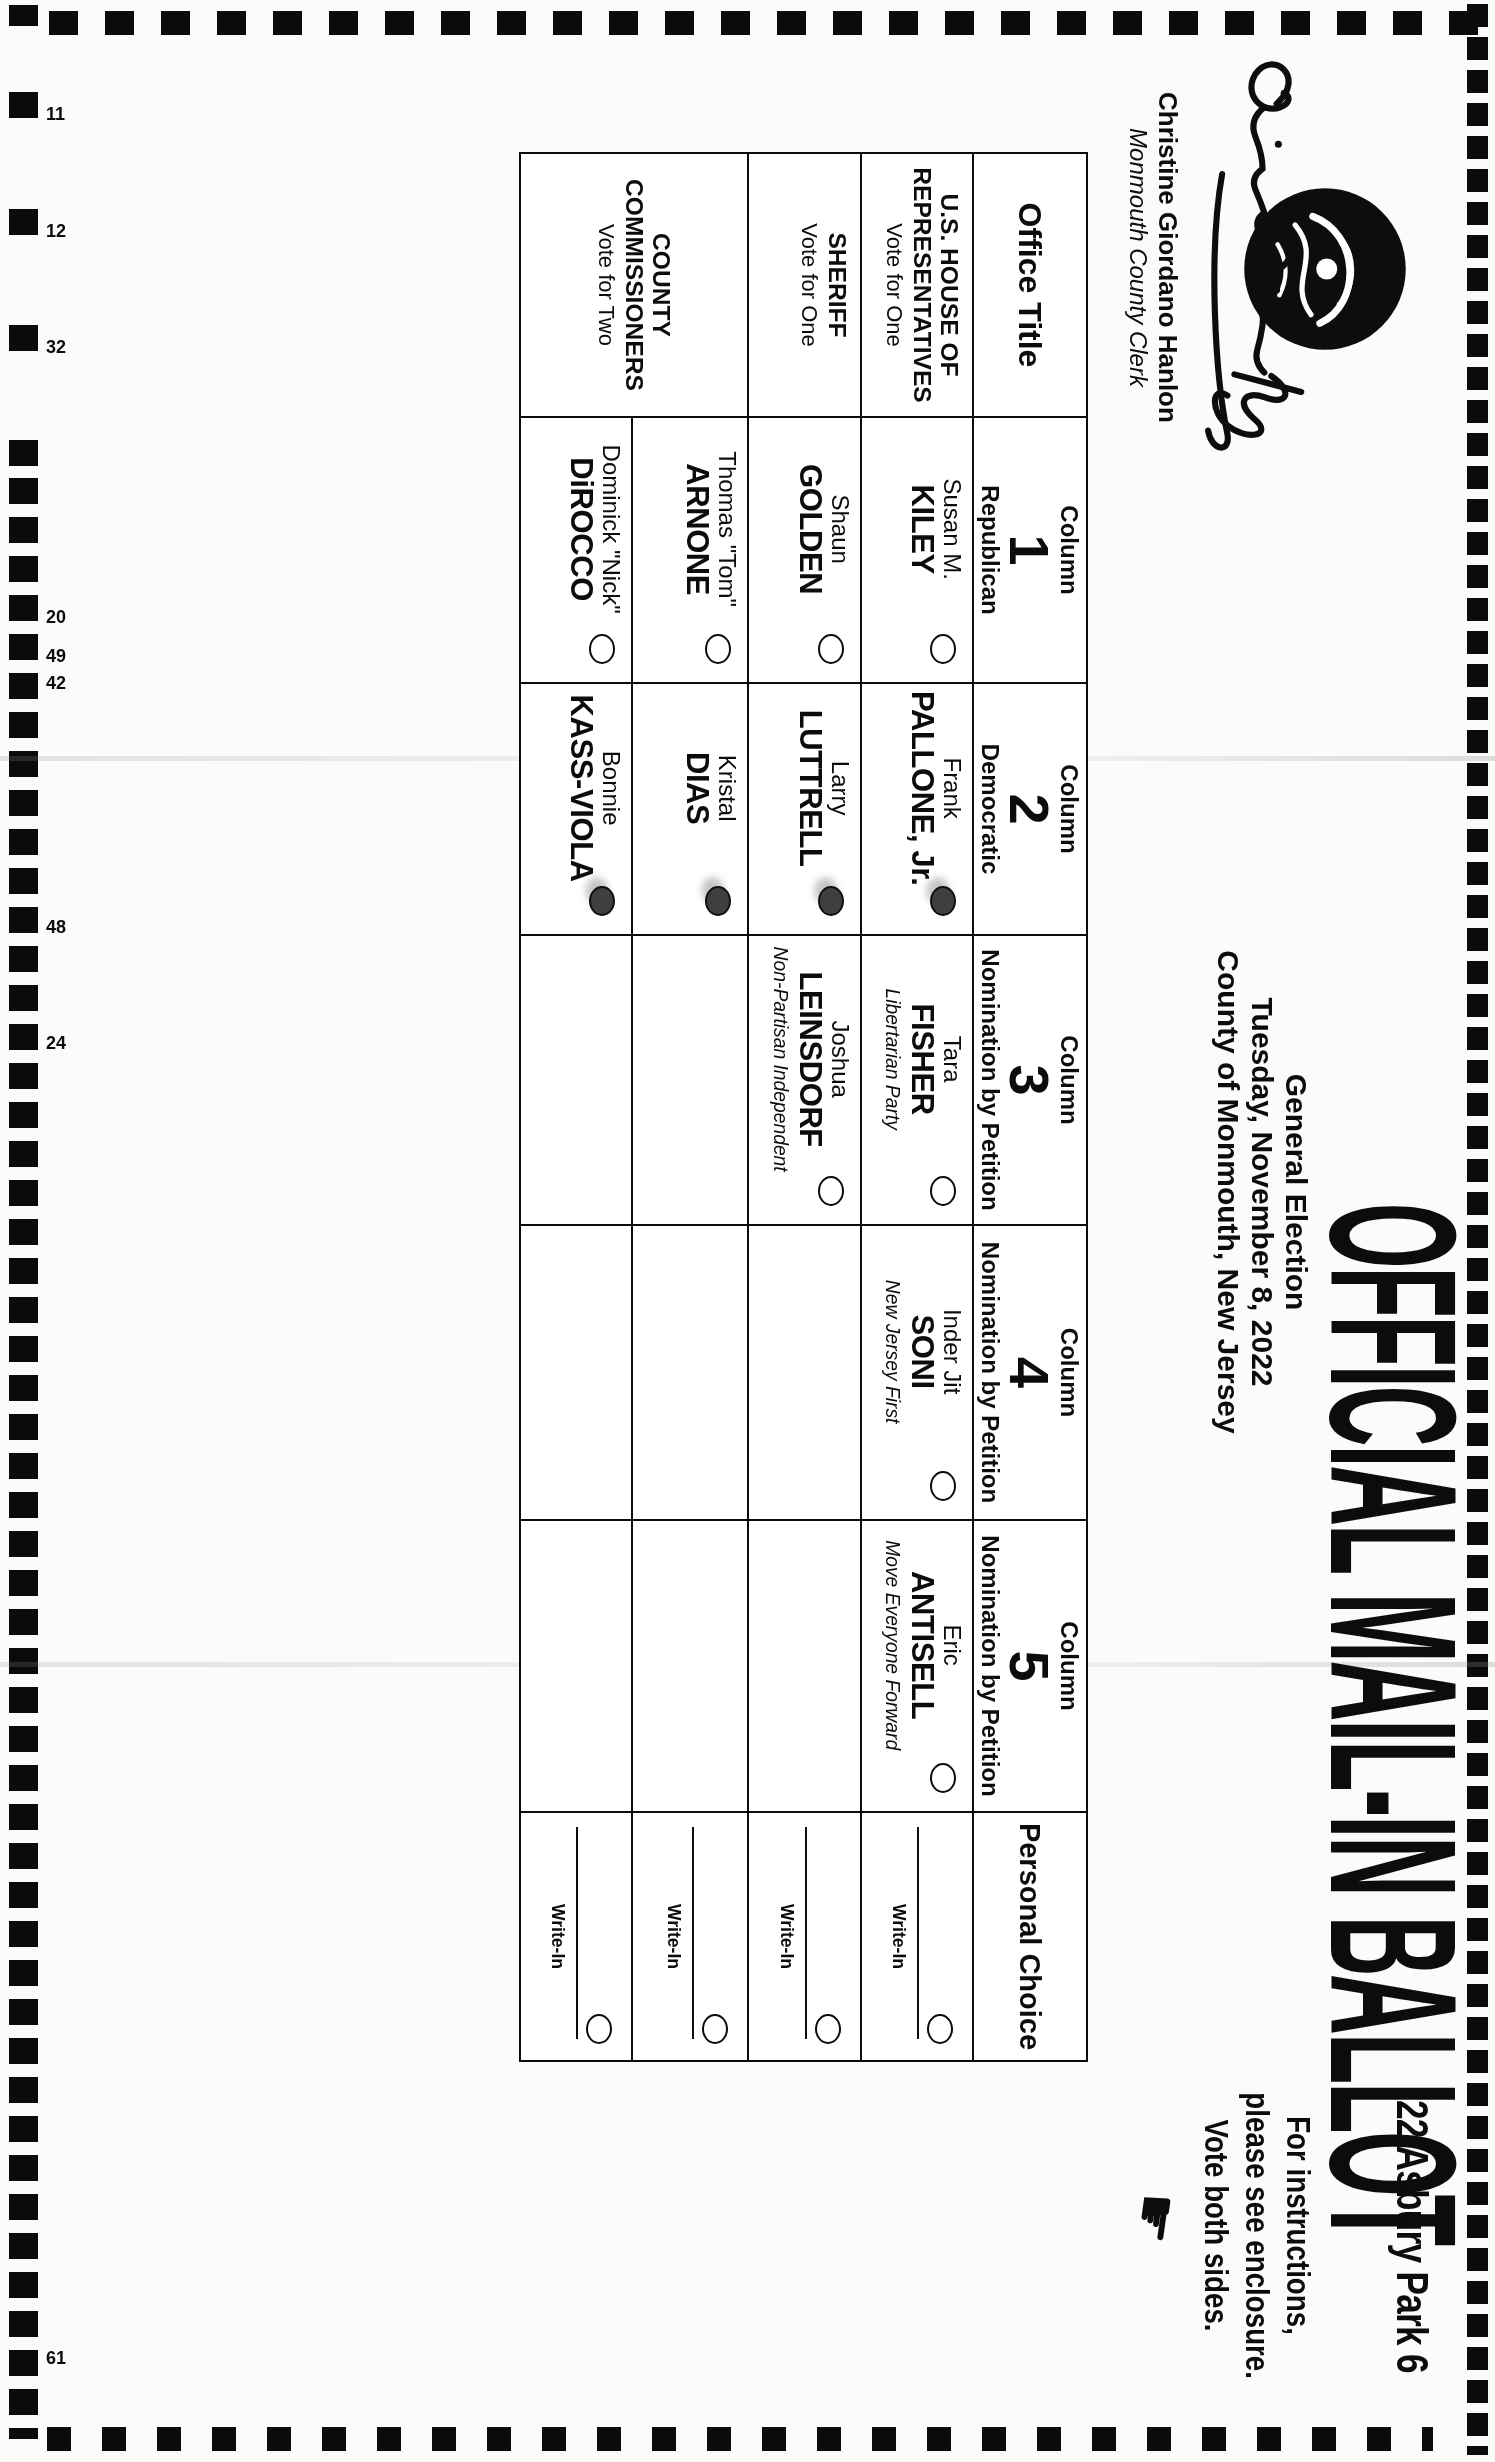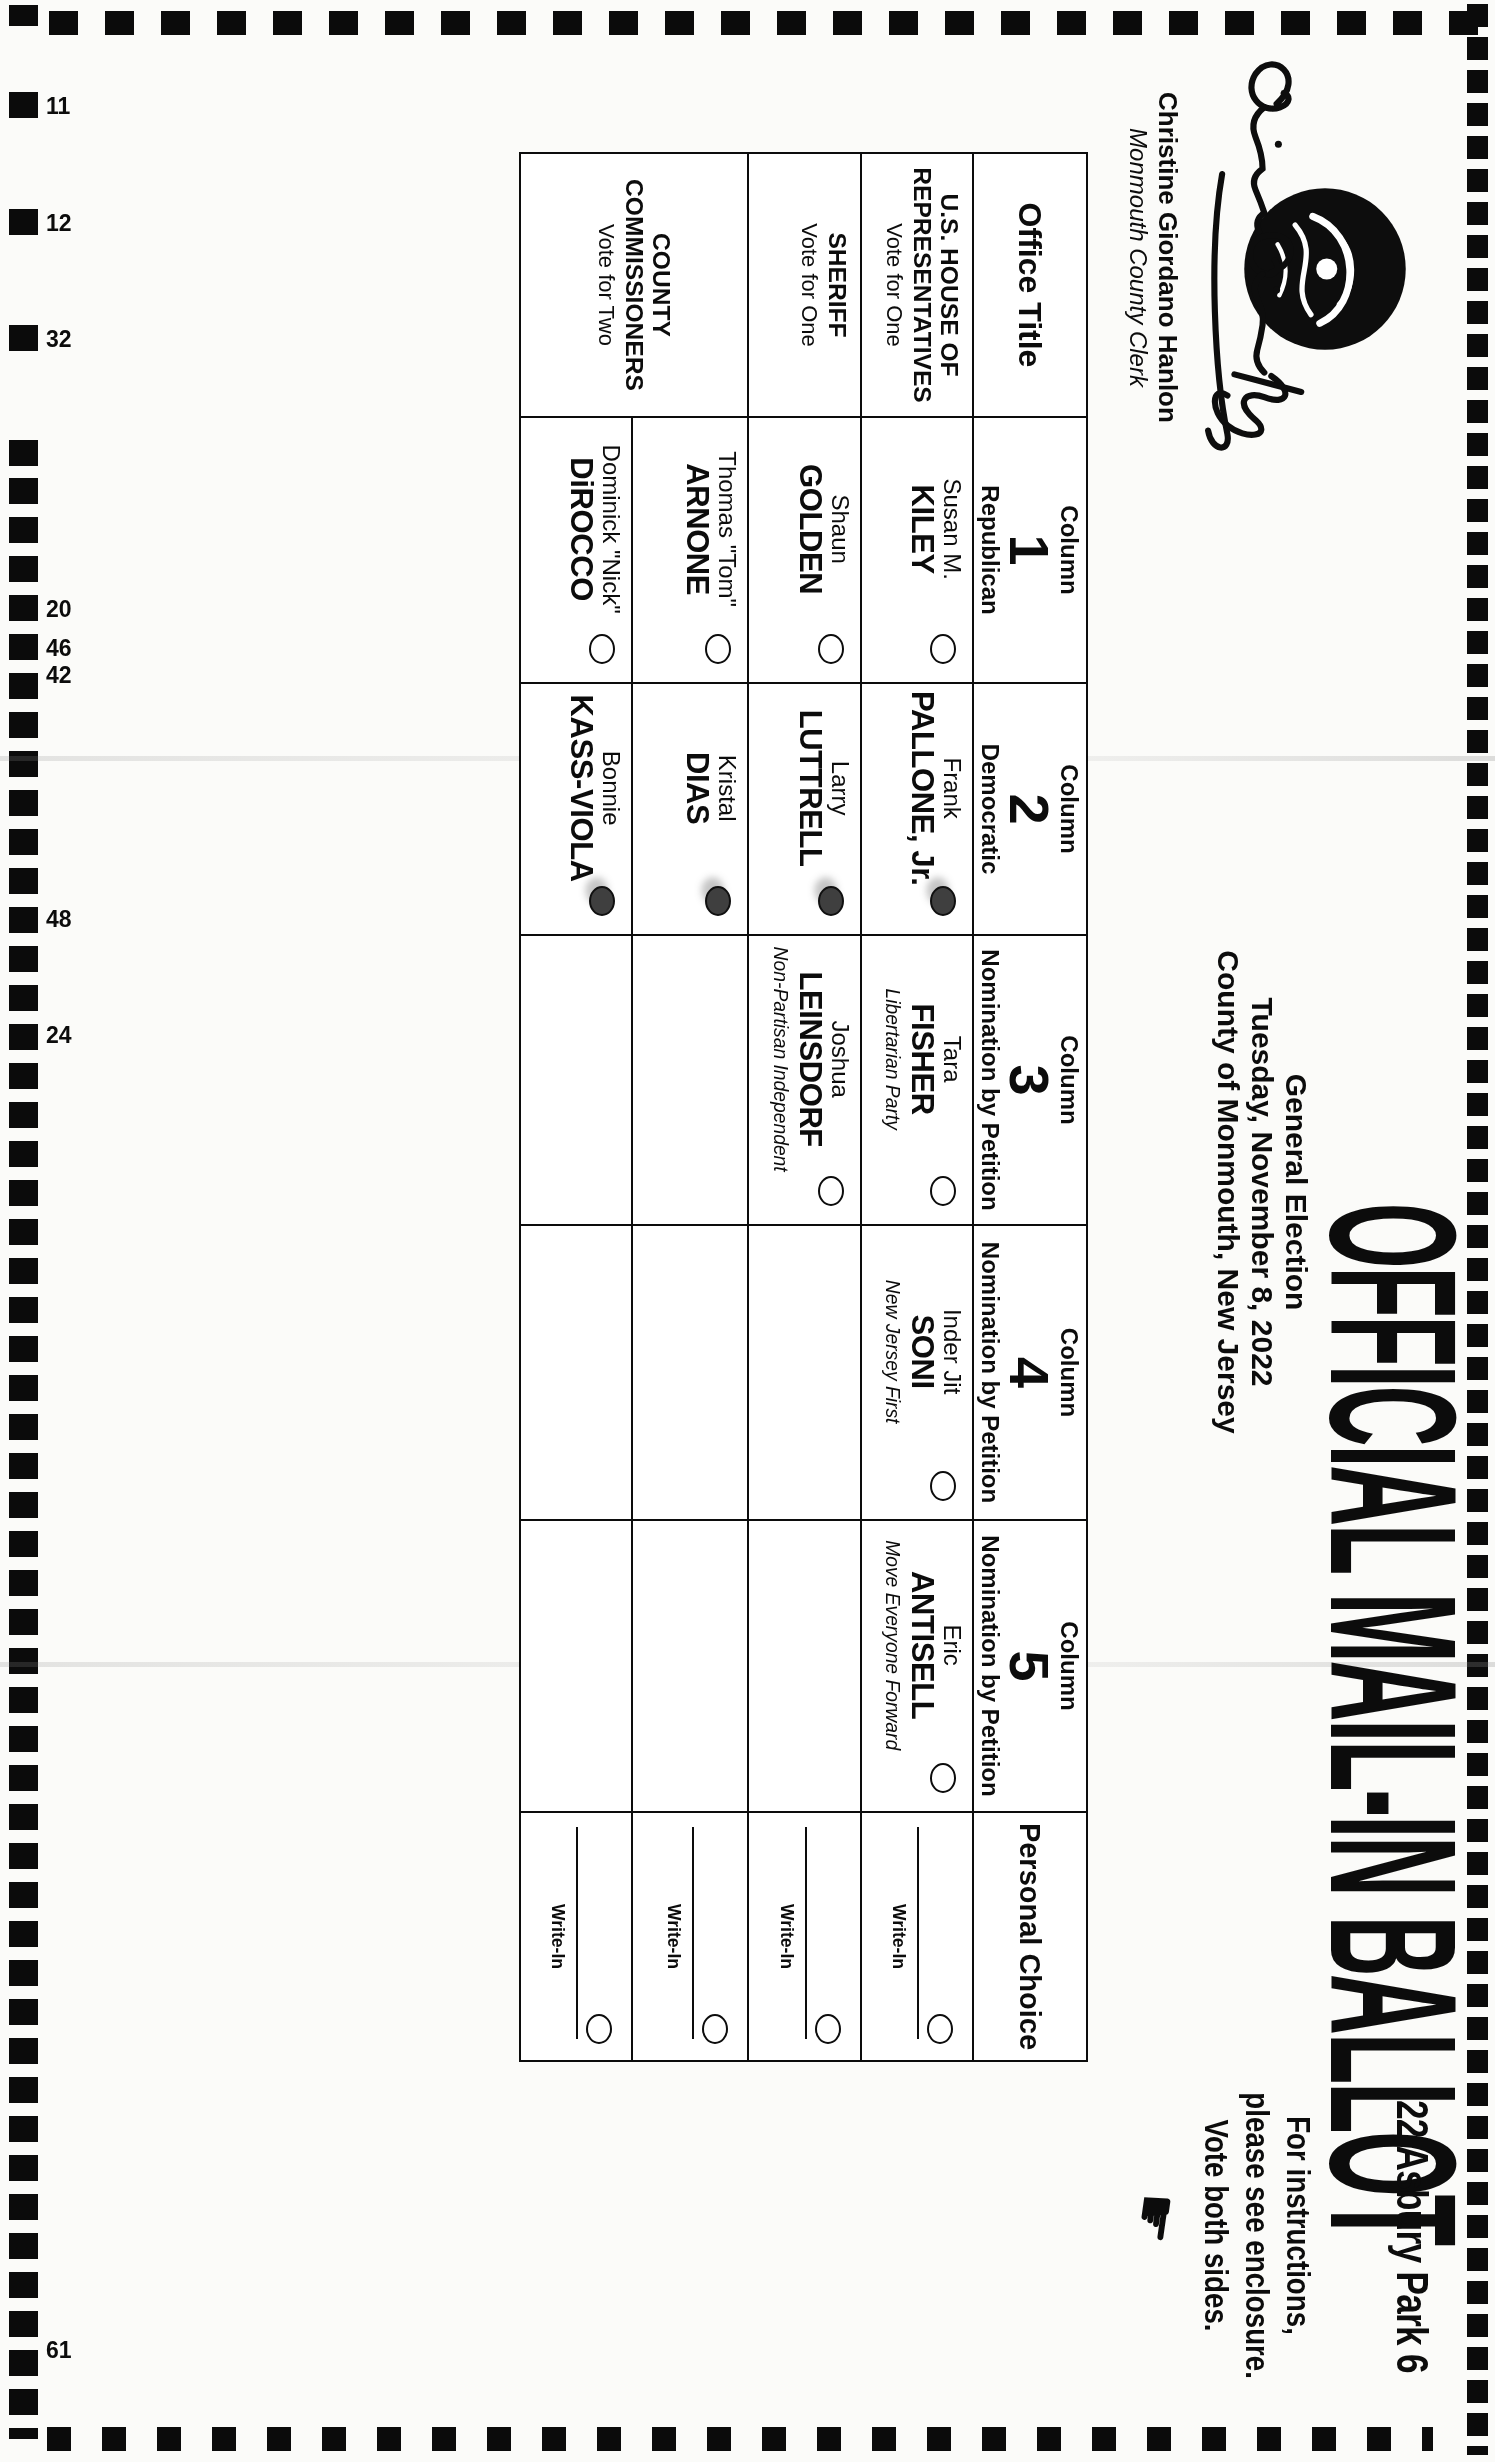--- a/index.html
+++ b/index.html
@@ -11,21 +11,21 @@
   .tm{position:absolute;}
   .tm-top{left:49px;right:3.5px;top:10.6px;height:24px;
     background:repeating-linear-gradient(90deg,#0b0b0b 0 29px,transparent 29px 56px);}
   .tm-bottom{left:47px;right:62px;bottom:11.4px;height:24px;
     background:repeating-linear-gradient(90deg,#0b0b0b 0 24px,transparent 24px 55px);}
   .tm-right{right:7px;top:3.5px;bottom:7px;width:21px;
     background:repeating-linear-gradient(180deg,#0b0b0b 0 23px,transparent 23px 33px);}
   .tm-left-dense{left:8.8px;top:478px;height:1961px;width:29px;
     background:repeating-linear-gradient(180deg,#0b0b0b 0 26px,transparent 26px 39px);}
   .lmark{position:absolute;left:8.8px;width:29px;height:26px;background:#0b0b0b;}
-  .edgeno{position:absolute;left:46px;font-size:23px;font-weight:bold;line-height:26px;}
+  .edgeno{position:absolute;left:46px;font-size:18px;font-weight:bold;line-height:26px;margin-top:8px;}
   
   .sheet{position:absolute;left:0;top:0;width:2462px;height:1495px;
     transform-origin:0 0;transform:rotate(90deg) translateY(-1495px);}
   .fold{position:absolute;top:0;bottom:0;width:5.3px;
     background:linear-gradient(to bottom,rgba(140,140,140,.28),rgba(180,180,180,.10) 35%,rgba(140,140,140,.22));}
   
   .big-title{position:absolute;left:616px;top:8.8px;width:1152px;text-align:center;white-space:nowrap;}
   .big-title span{display:inline-block;font-size:180px;line-height:185px;font-weight:bold;
     letter-spacing:-5.3px;transform:scaleX(.47);transform-origin:center;}
   .election{position:absolute;left:906px;top:182px;width:572px;text-align:center;
@@ -88,21 +88,21 @@
   <div class="lmark" style="top:5.3px;height:21px"></div>
   <div class="lmark" style="top:92px"></div>
   <div class="lmark" style="top:209px"></div>
   <div class="lmark" style="top:325px"></div>
   <div class="lmark" style="top:440px"></div>
 
   <span class="edgeno" style="top:93px">11</span>
   <span class="edgeno" style="top:210px">12</span>
   <span class="edgeno" style="top:326px">32</span>
   <span class="edgeno" style="top:596px">20</span>
-  <span class="edgeno" style="top:635px">46</span>
+  <span class="edgeno" style="top:635px">49</span>
   <span class="edgeno" style="top:662px">42</span>
   <span class="edgeno" style="top:906px">48</span>
   <span class="edgeno" style="top:1022px">24</span>
   <span class="edgeno" style="top:2337px">61</span>
 
   <div class="sheet">
 
     <div class="fold" style="left:756px"></div>
     <div class="fold" style="left:1662px"></div>
 

